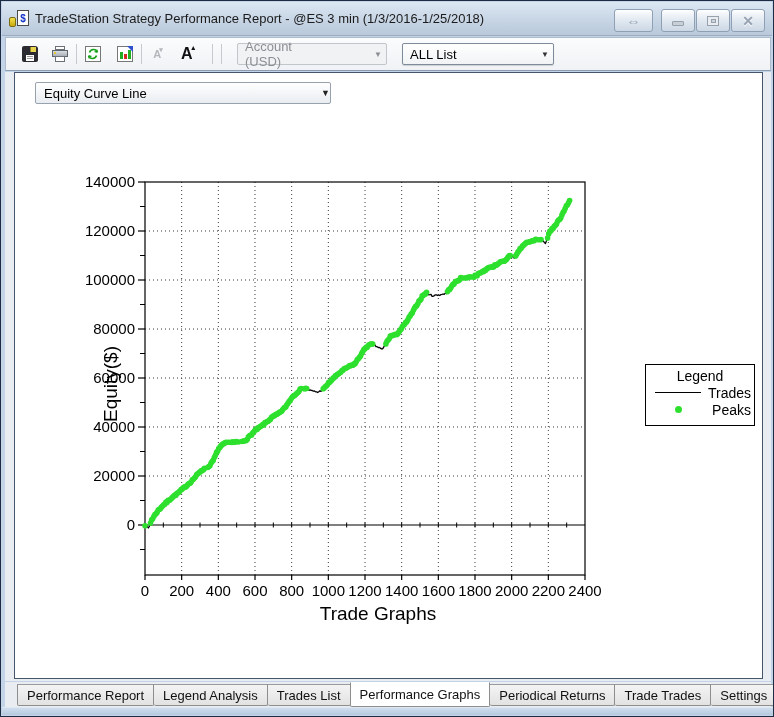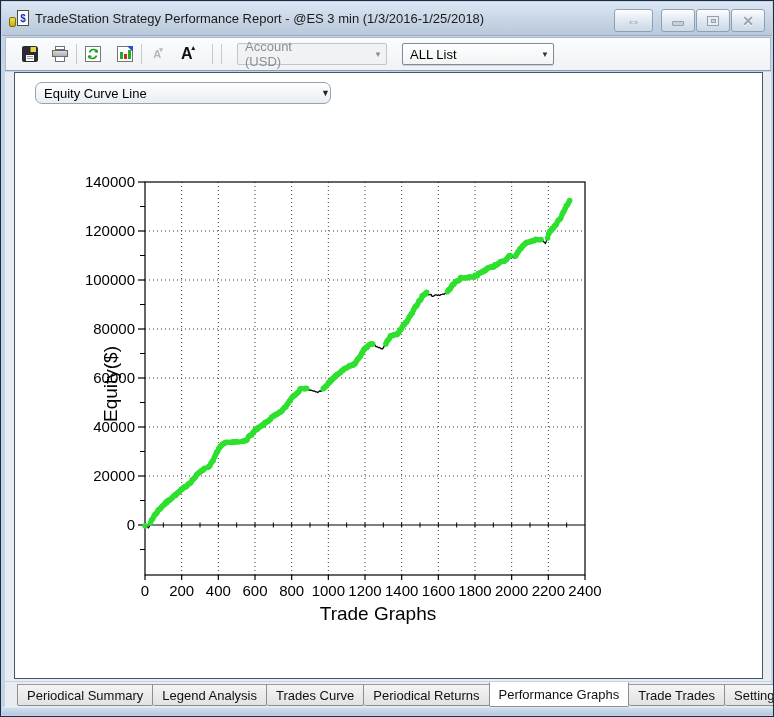--- a/index.html
+++ b/index.html
@@ -72,21 +72,21 @@
   
   .content {
     position:absolute; left:4px; top:71px; width:766px; height:609px; background:#e9edf2;
   }
   .report-panel {
     position:absolute; left:9px; top:0px; width:749px; height:607px;
     background:#fff; border:1px solid #45566b;
   }
   .report-combo {
     position:absolute; left:20px; top:9px; width:296px; height:22px;
-    background:linear-gradient(#ffffff,#e9edf1); border:1px solid #98a2ae; border-radius:7px;
+    background:linear-gradient(#ffffff,#e9edf1); border:1px solid #98a2ae; border-radius:2px;
     display:flex; align-items:center; justify-content:space-between;
     font-size:13px; color:#000; padding:0 0 0 8px;
   }
   .report-combo .arrow { font-size:9px; color:#222; }
   .chart-title {
     position:absolute; left:114px; top:52px; width:460px; text-align:center;
     font-size:15px; font-weight:bold; color:#000;
   }
   .y-axis-label {
     position:absolute; left:36px; top:300px; width:120px; text-align:center;
@@ -619,26 +619,41 @@
           <circle cx="545.8" cy="145.0" r="2.8" fill="#2ee02e"></circle>
           <circle cx="546.9" cy="142.1" r="2.8" fill="#2ee02e"></circle>
           <circle cx="548.0" cy="139.6" r="2.8" fill="#2ee02e"></circle>
           <circle cx="549.1" cy="138.0" r="2.8" fill="#2ee02e"></circle>
           <circle cx="550.2" cy="135.5" r="2.8" fill="#2ee02e"></circle>
           <circle cx="551.3" cy="132.8" r="2.8" fill="#2ee02e"></circle>
           <circle cx="552.4" cy="132.0" r="2.8" fill="#2ee02e"></circle>
           <circle cx="553.5" cy="129.7" r="2.8" fill="#2ee02e"></circle>
           <circle cx="554.6" cy="127.6" r="2.8" fill="#2ee02e"></circle>
         </svg>
+      <div class="legend-box">
+        <div class="legend-title">Legend</div>
+        <div class="legend-row">
+          <span class="legend-swatch">
+              <span class="legend-line" id="legend-line-swatch" style="border-top-color: rgb(0, 0, 0);"></span>
+            </span>
+          <span class="legend-label">Trades</span>
+        </div>
+        <div class="legend-row">
+          <span class="legend-swatch">
+              <span class="legend-dot" id="legend-dot-swatch" style="background: rgb(46, 224, 46);"></span>
+            </span>
+          <span class="legend-label">Peaks</span>
+        </div>
+      </div>
     </div>
   </div>
 
   <div class="tabbar" id="tabbar">
-      <div class="tab">Periodical Summary</div>
+      <div class="tab">Performance Report</div>
       <div class="tab">Legend Analysis</div>
-      <div class="tab">Trades Curve</div>
+      <div class="tab">Trades List</div>
+      <div class="tab active">Performance Graphs</div>
       <div class="tab">Periodical Returns</div>
-      <div class="tab active">Performance Graphs</div>
       <div class="tab">Trade Trades</div>
       <div class="tab">Settings</div>
     </div>
   <div class="bottom-frame"></div>
 </div>
 
 </body></html>

